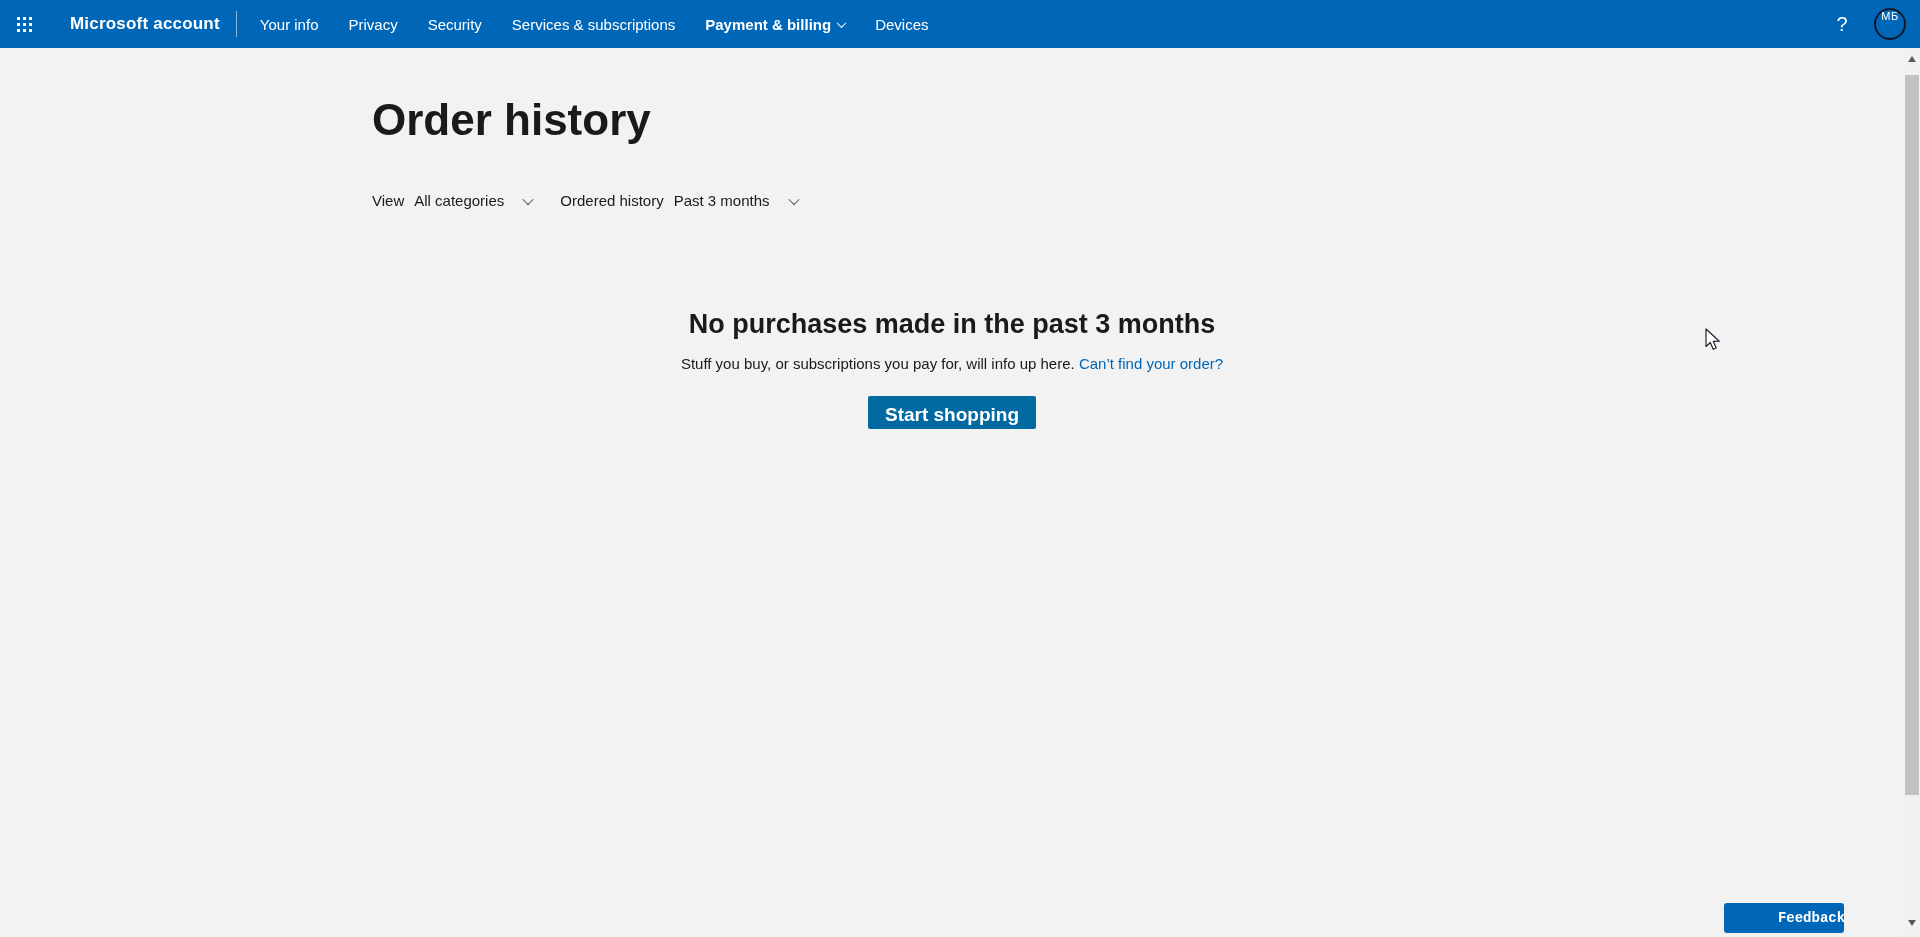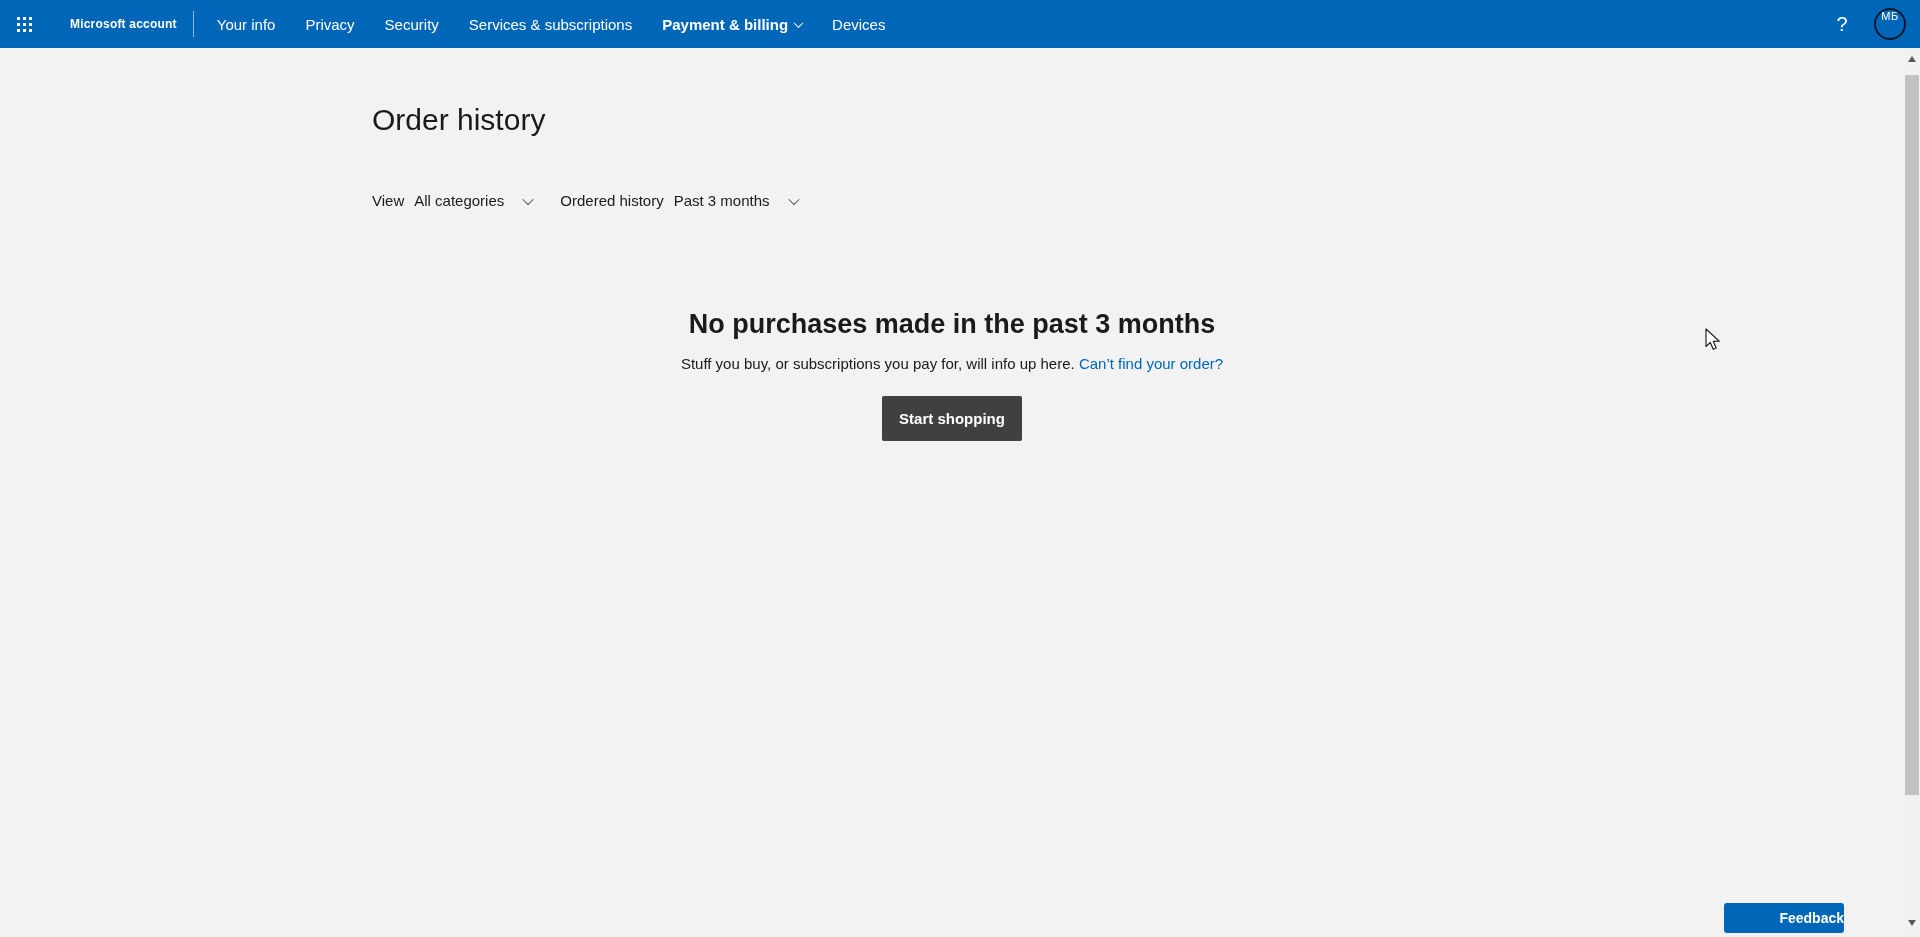--- a/index.html
+++ b/index.html
@@ -27,21 +27,21 @@
     cursor: pointer; flex: 0 0 auto;
   }
   .waffle {
     display: grid;
     grid-template-columns: repeat(3, 3px);
     grid-template-rows: repeat(3, 3px);
     gap: 3px;
   }
   .waffle i { background: #fff; display: block; }
   .brand {
-    font-size: 12px; font-weight: 700; letter-spacing: .2px;
+    font-size: 17px; font-weight: 700; letter-spacing: .2px;
     margin-left: 22px; white-space: nowrap; cursor: pointer;
   }
   .hdr-divider {
     width: 1px; height: 26px; background: rgba(255,255,255,.55);
     margin: 0 8px 0 16px; flex: 0 0 auto;
   }
   .nav { display: flex; height: 100%; }
   .nav-item {
     display: flex; align-items: center; gap: 7px;
     height: 100%; padding: 0 15px;
@@ -68,21 +68,21 @@
     border: 2px solid #0f172a;
     display: flex; align-items: flex-start; justify-content: center;
     font-size: 11px; font-weight: 400; letter-spacing: .5px;
     cursor: pointer;
   }
 
   
   .main { position: absolute; top: 48px; left: 0; width: 1903px; }
   .container { width: 1160px; margin-left: 372px; padding-top: 50px; }
   h1.page-title {
-    font-size: 30px; font-weight: 400; color: #1a1a1a;
+    font-size: 44px; font-weight: 700; color: #1a1a1a;
     line-height: 44px;
   }
   .filters {
     margin-top: 50px;
     display: flex; align-items: flex-end;
     font-size: 15px; color: #1a1a1a;
   }
   .filter-label { margin-right: 10px; }
   .filter-combo {
     display: flex; align-items: center; gap: 20px;
@@ -91,36 +91,36 @@
   .filter-combo .chev { color: #565656; width: 8px; height: 8px; border-width: 1.4px; }
   .filter-gap { width: 28px; }
 
   .empty { margin-top: 100px; text-align: center; }
   .empty-title { font-size: 27px; font-weight: 700; color: #1a1a1a; }
   .empty-desc { margin-top: 15px; font-size: 15px; color: #1a1a1a; }
   .empty-desc a { color: #0067b8; text-decoration: none; cursor: pointer; }
   .start-btn {
     margin-top: 24px;
     display: inline-block;
-    background: #404040; color: #fff;
+    background: #0369a1; color: #fff;
     font-family: inherit;
-    font-size: 15px; font-weight: 600;
+    font-size: 19px; font-weight: 600;
     border: none; border-radius: 2px;
-    padding: 8px 17px; min-width: 134px; height: 45px;
+    padding: 8px 17px; min-width: 134px; height: 33px;
     cursor: pointer;
   }
 
   
   .feedback-btn {
     position: absolute; left: 1724px; top: 903px;
     width: 120px; height: 30px;
     background: #0067b8; color: #fff;
     border: none; border-radius: 3px;
     display: flex; align-items: center; justify-content: center; gap: 7px;
-    font-family: Liberation Sans, sans-serif; font-size: 14px; font-weight: 700;
+    font-family: Liberation Mono, monospace; font-size: 14px; font-weight: 700;
     cursor: pointer; z-index: 20; padding-left: 48px;
   }
 
   
   .scrollbar {
     position: absolute; top: 48px; right: 0;
     width: 17px; height: 889px;
     background: #f1f1f1; z-index: 15;
   }
   .sb-arrow {

